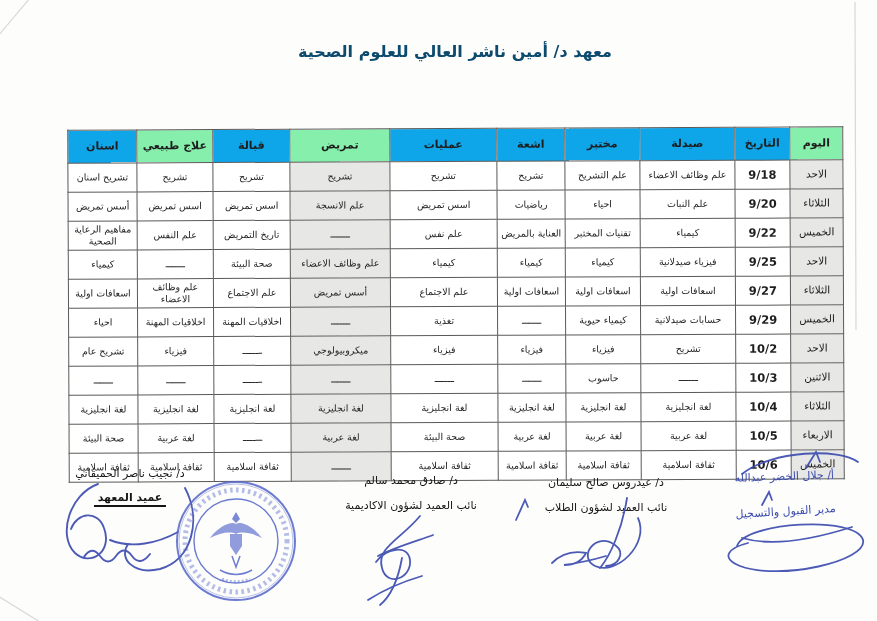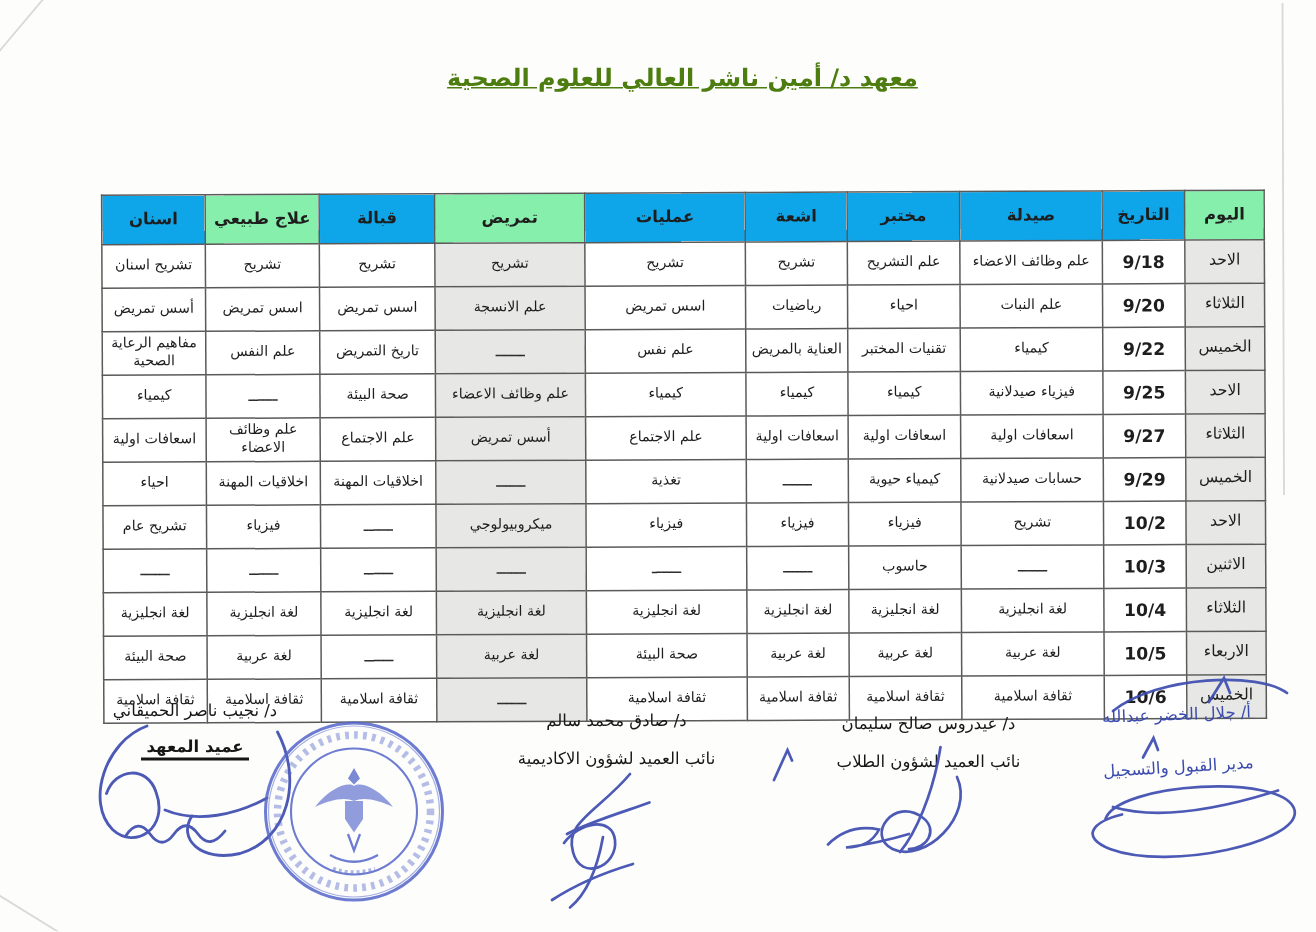--- a/index.html
+++ b/index.html
@@ -5,21 +5,21 @@
   html,body{margin:0;padding:0;}
   body{
     width:877px;height:621px;position:relative;overflow:hidden;
     background:#fdfdfc;
     font-family:"DejaVu Sans", sans-serif;
   }
   .sheet{position:absolute;inset:0;}
   
   .titles{
     position:absolute;top:42px;left:60px;width:790px;
-    text-align:center;direction:rtl;color:#4d7c0f;text-decoration:underline;
+    text-align:center;direction:rtl;color:#0c4a6e;
   }
   .t1{font-size:16px;font-weight:bold;letter-spacing:.2px;}
   .t2{font-size:14.5px;font-weight:bold;margin-top:12px;}
   .t3{font-size:13px;font-weight:bold;margin-top:9px;}
   
   table#exam-table{
     position:absolute;left:68px;top:128px;width:775px;
     border-collapse:collapse;table-layout:fixed;direction:rtl;
     transform:rotate(-0.25deg);
   }
@@ -33,21 +33,21 @@
   #exam-table td.date{font-size:11.5px;font-weight:bold;direction:ltr;margin-top:30px;}
   #exam-table .shaded{background:#e7e7e5;}
   #exam-table th.shaded{background:#86efac;}
   #exam-table .dash{font-size:11px;color:#2c2c2c;letter-spacing:-.5px;}
   
   .sig{position:absolute;direction:rtl;text-align:center;color:#161616;}
   .sig .sig-name{font-size:11px;white-space:nowrap;}
   .sig .sig-role{font-size:11px;margin-top:12px;white-space:nowrap;}
   #sig-0{left:695px;top:470px;width:180px;color:#3c4cae;transform:rotate(-2deg);}
   #sig-0 .sig-role{margin-top:22px;transform:rotate(-1.5deg);}
-  #sig-1{left:534px;top:476px;width:170px;}
+  #sig-1{left:521px;top:476px;width:170px;}
   #sig-2{left:336px;top:474px;width:150px;}
   #sig-3{left:50px;top:467px;width:160px;}
   #sig-3 .sig-role{
     font-weight:bold;display:inline-block;margin-top:11px;
     border-bottom:2px solid #161616;padding:0 4px 1px;
   }
   
   svg.ink{position:absolute;left:0;top:0;pointer-events:none;}
 </style>
 </head>

